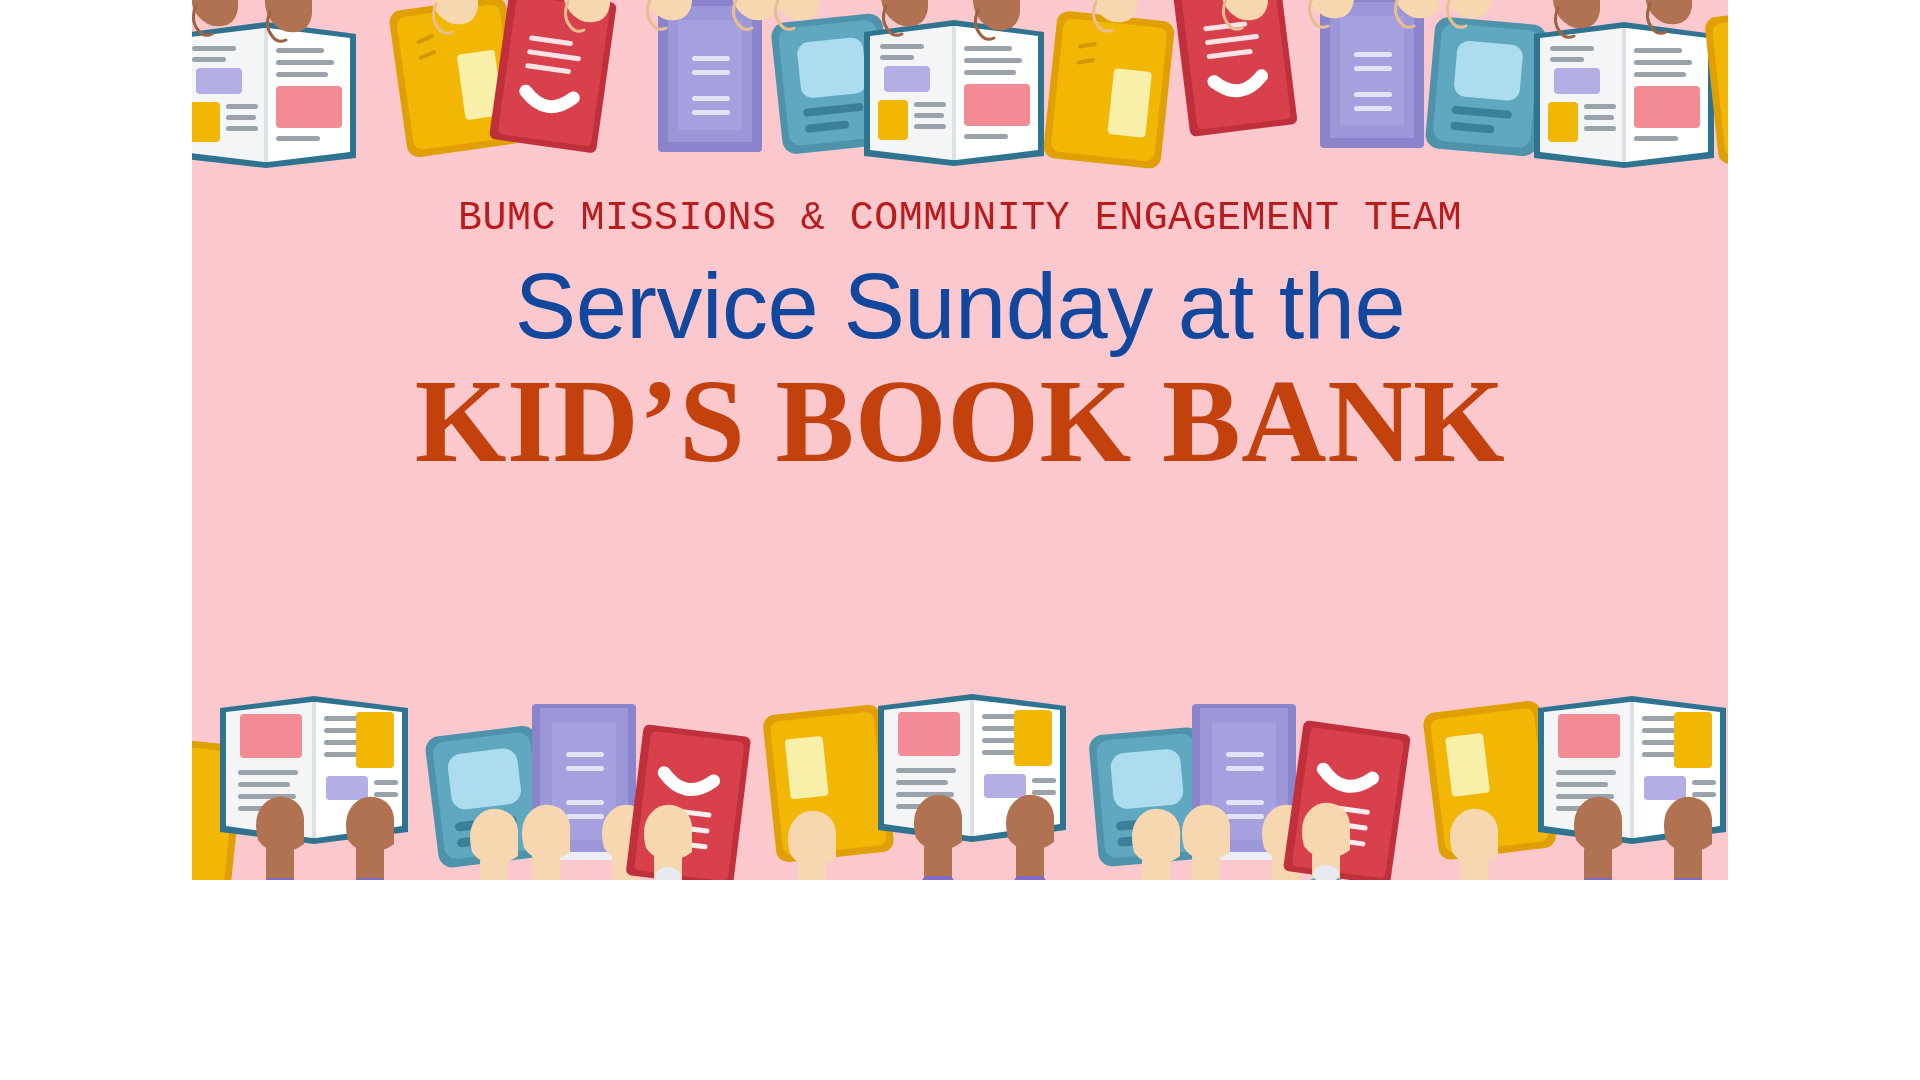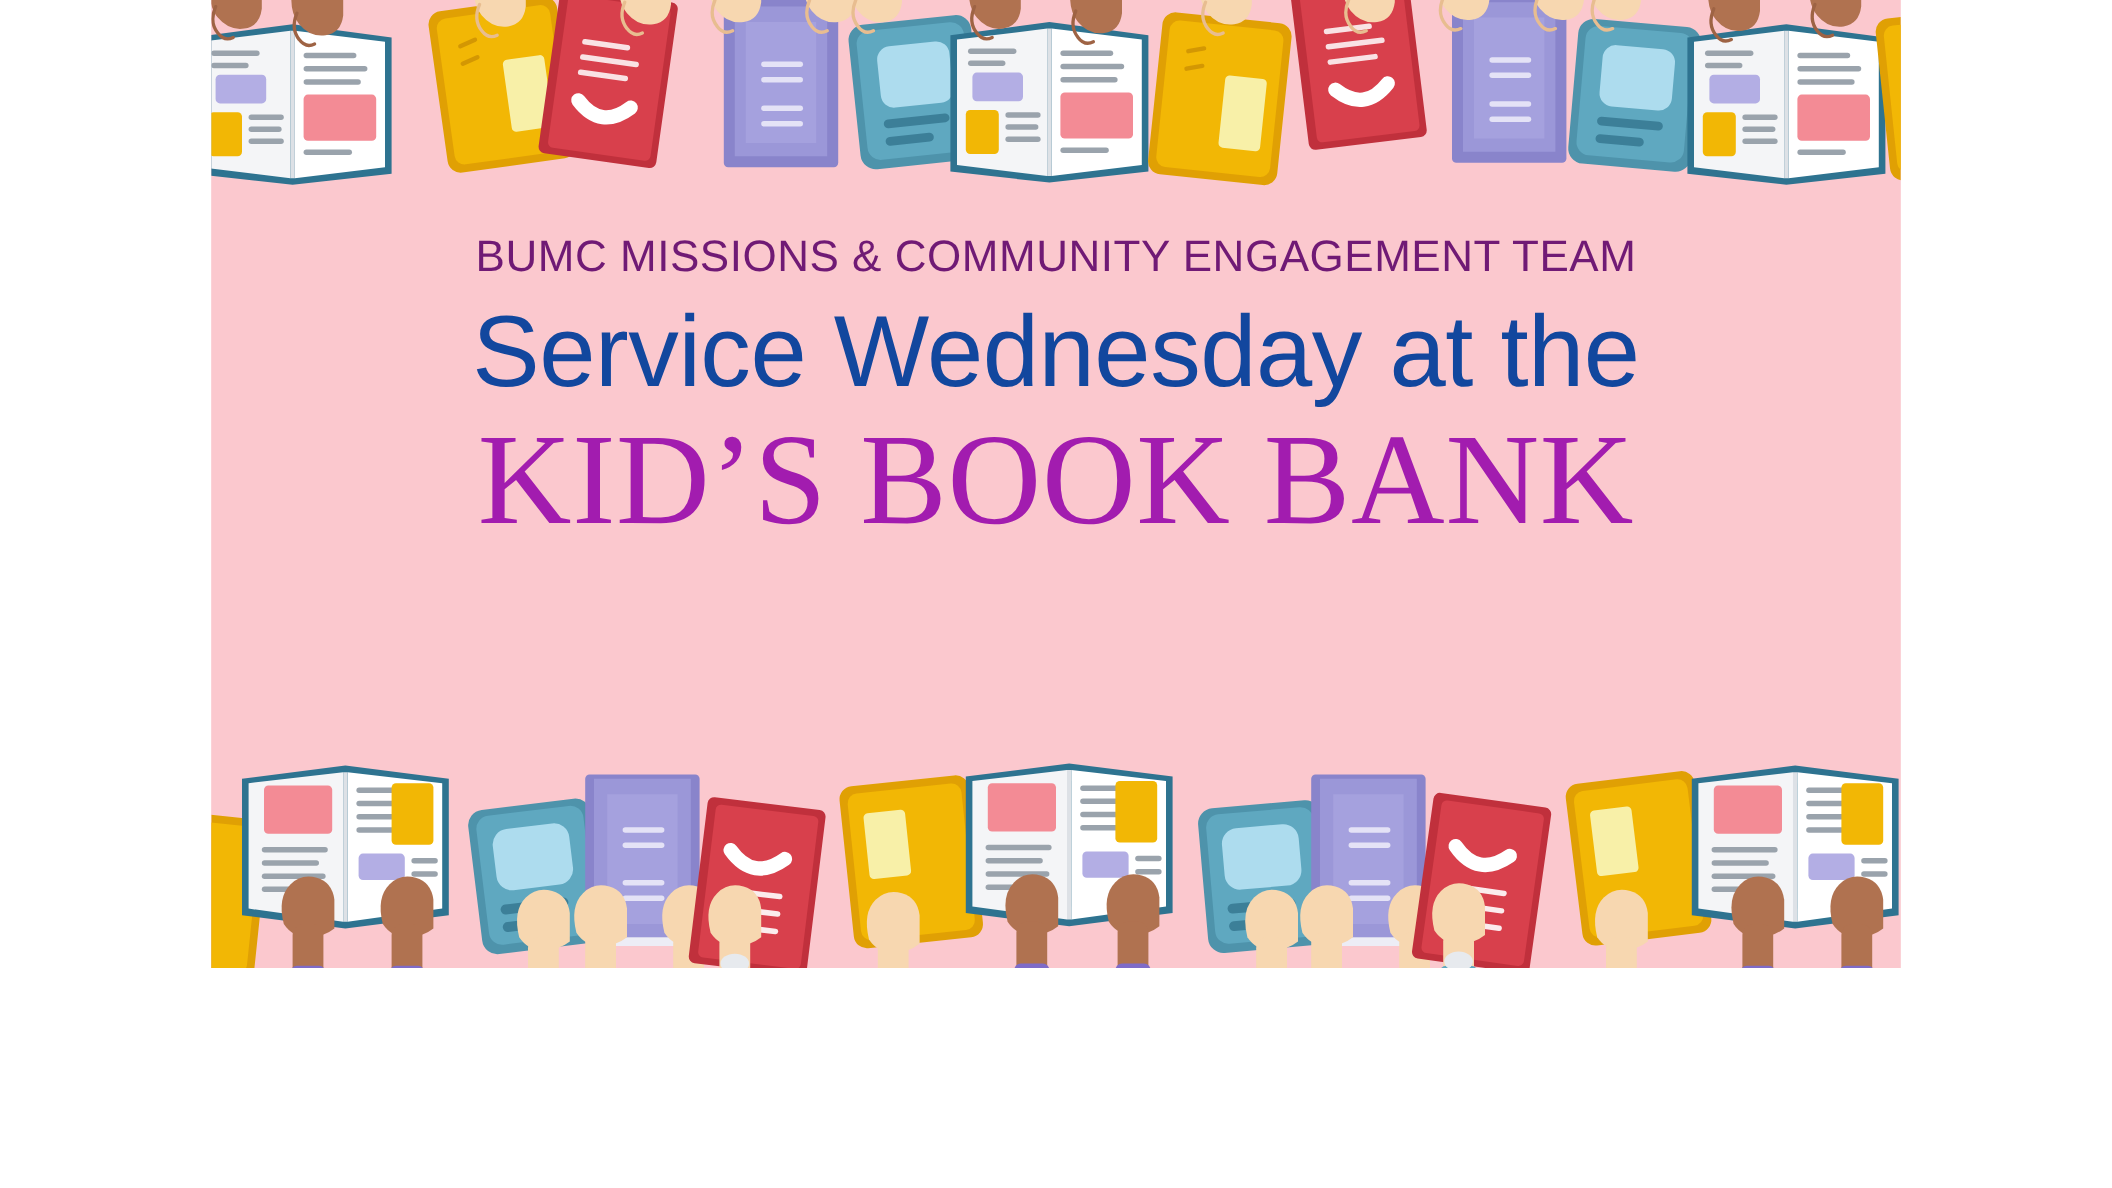--- a/index.html
+++ b/index.html
@@ -45,47 +45,47 @@
     width: 1536px;
     height: 520px;
     display: flex;
     flex-direction: column;
     align-items: center;
     justify-content: flex-start;
     text-align: center;
   }
 
   .eyebrow {
-    margin-top: 42px;
-    font-family: Liberation Sans, sans-serif;
+    margin-top: 28px;
+    font-family: Liberation Mono, monospace;
     font-size: 40px;
     font-weight: 400;
     letter-spacing: 0.012em;
-    color: #701a75;
+    color: #b91c1c;
     line-height: 1.05;
     white-space: nowrap;
   }
 
   .headline {
     margin-top: 18px;
     font-family: "Liberation Sans", sans-serif;
     font-size: 92px;
     font-weight: 400;
     color: #12479E;
     line-height: 1.06;
     letter-spacing: -0.005em;
     white-space: nowrap;
   }
 
   .title {
     margin-top: 6px;
     font-family: "Liberation Serif", serif;
     font-size: 118px;
-    font-weight: 400;
-    color: #a21caf;
+    font-weight: 700;
+    color: #c2410c;
     line-height: 1.02;
     letter-spacing: 0.005em;
     white-space: nowrap;
   }
 
   .subline {
     margin-top: 26px;
     font-family: "Liberation Sans", sans-serif;
     font-size: 40px;
     font-weight: 700;
@@ -254,21 +254,21 @@
 
       <g transform="translate(1512,18) rotate(-6)">
         <use href="#yellowbook" x="0" y="0"></use>
       </g>
     </svg>
   </div>
 
   <div class="content">
     <div class="eyebrow">BUMC MISSIONS &amp; COMMUNITY ENGAGEMENT TEAM</div>
 
-    <div class="headline">Service Wednesday at the</div>
+    <div class="headline">Service Sunday at the</div>
 
     <div class="title">KID’S BOOK BANK</div>
 
   </div>
 
   <div class="border-strip bottom">
     <svg width="1536" height="190" viewBox="0 0 1536 190" xmlns="http://www.w3.org/2000/svg">
       <defs>
 
         <g id="openbook-bot">

